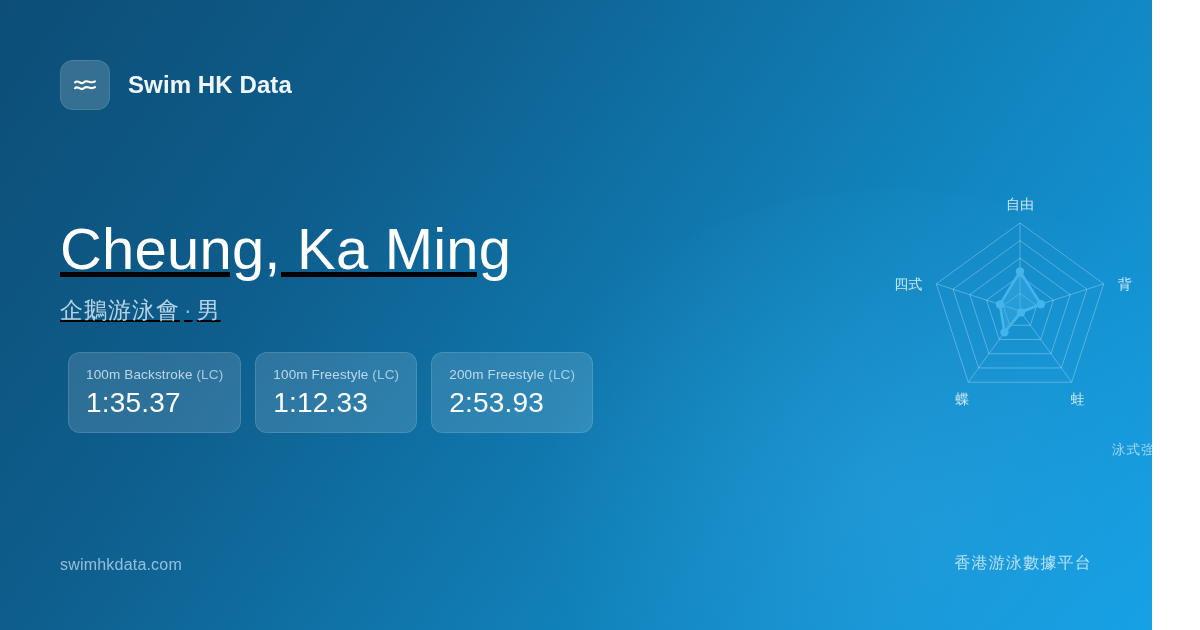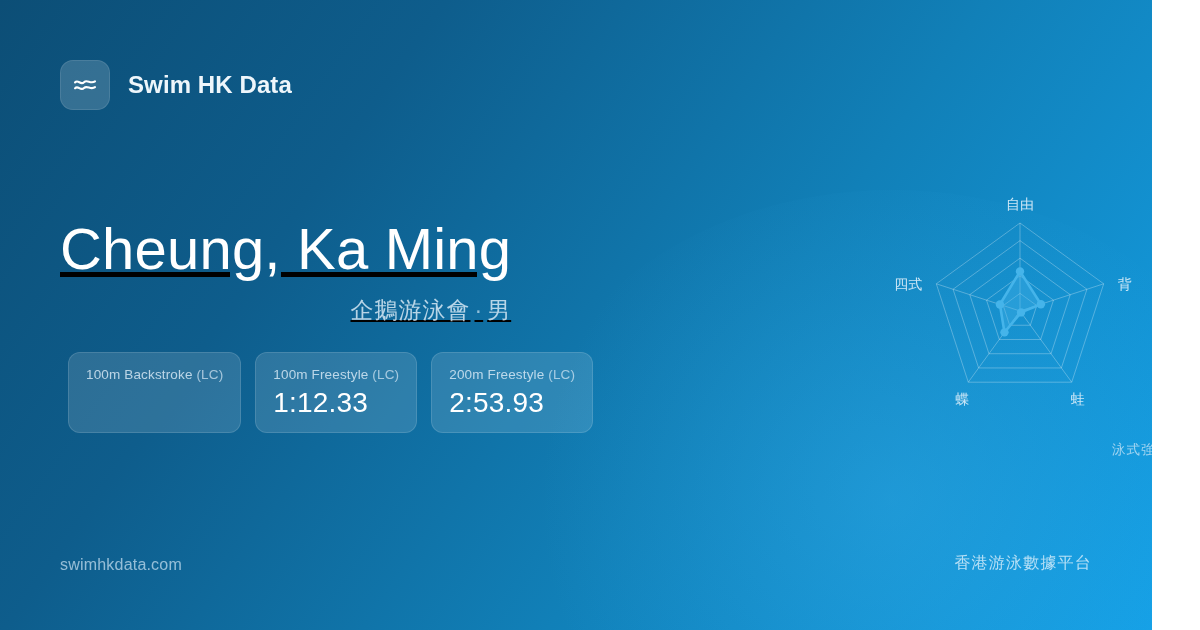--- a/index.html
+++ b/index.html
@@ -75,21 +75,20 @@
     line-height: 1.08;
     white-space: nowrap;
   }
   .athlete-meta {
     margin-top: 14px;
     font-size: 23px;
     font-weight: 400;
     color: rgba(226,240,250,0.80);
     letter-spacing: 1px;
     white-space: nowrap;
-    text-align: right;
   }
   .meta-dot {
     padding: 0 4px;
     color: rgba(226,240,250,0.62);
   }
 
   
   .stats {
     position: absolute;
     left: 60px;
@@ -191,20 +190,21 @@
       <span>企鵝游泳會</span><span class="meta-dot">·</span><span>男</span>
     </div>
   </div>
 
   <div class="stats">
     <div class="stat-card">
       <div class="stat-label">
         <span>100m Backstroke</span>
         <span class="course">(LC)</span>
       </div>
+      <div class="stat-value">1:35.37</div>
     </div>
     <div class="stat-card">
       <div class="stat-label">
         <span>100m Freestyle</span>
         <span class="course">(LC)</span>
       </div>
       <div class="stat-value">1:12.33</div>
     </div>
     <div class="stat-card">
       <div class="stat-label">

